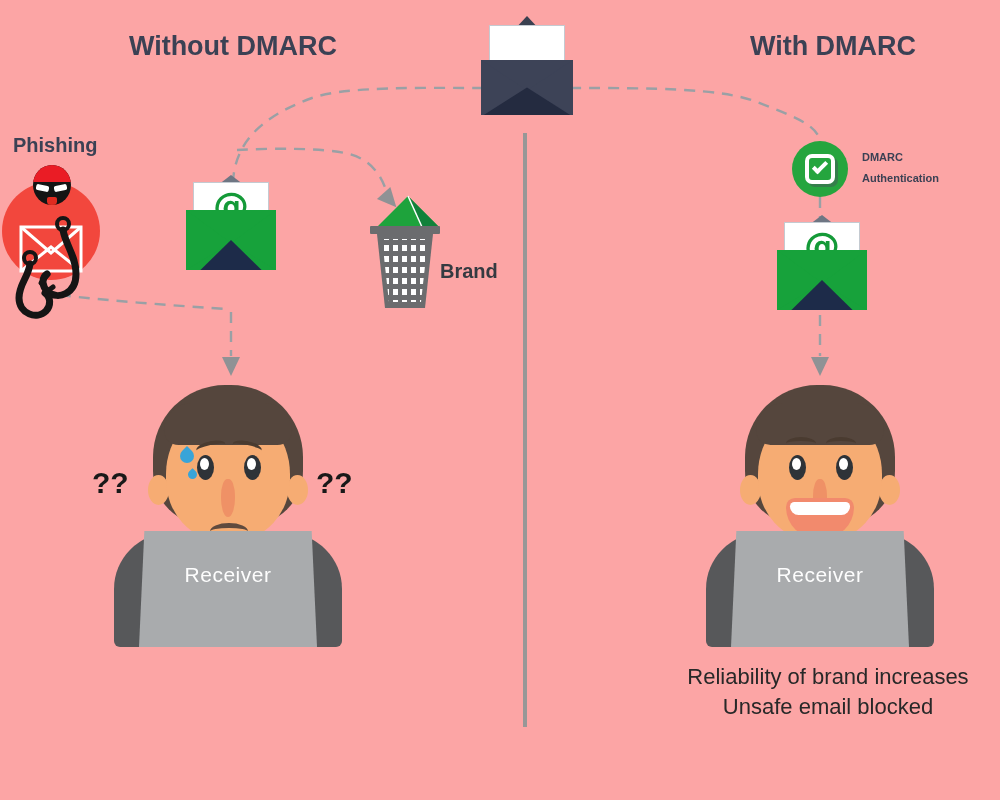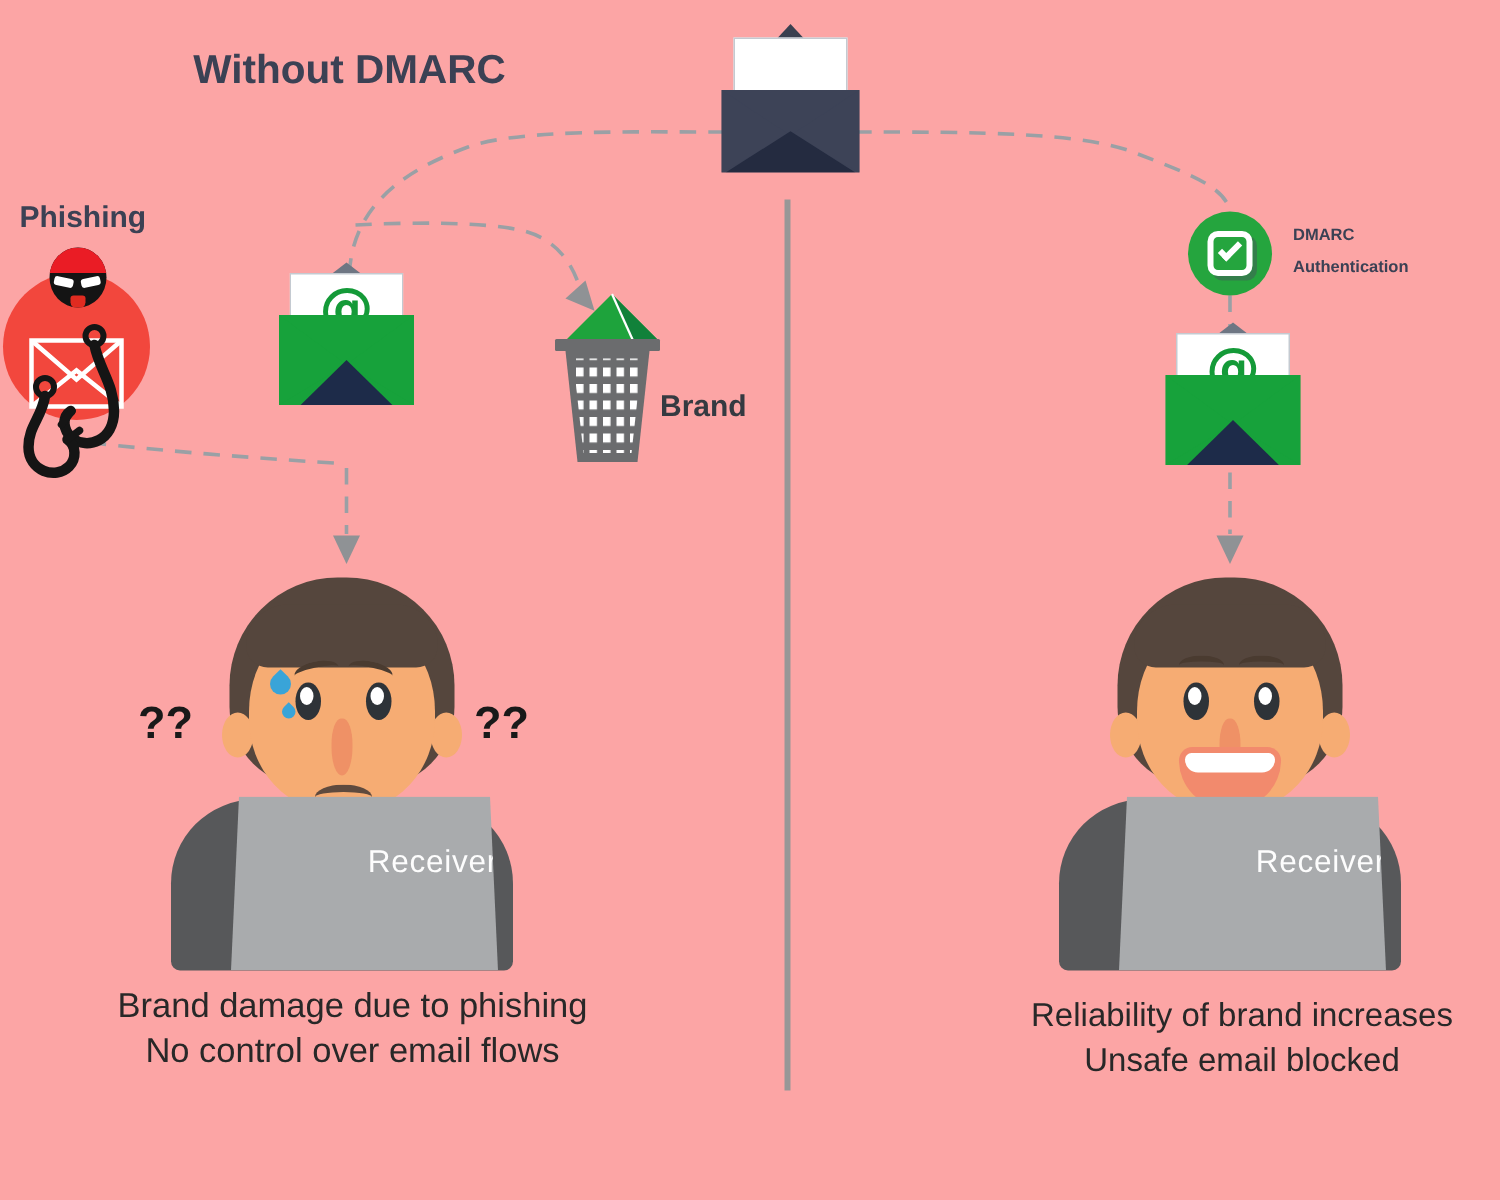--- a/index.html
+++ b/index.html
@@ -91,23 +91,23 @@
   .person.happy .brow.r { left:128px; top:52px; }
   .person.happy .mouth { position:absolute; left:88px; top:113px; width:68px; height:41px;
     background:#f28a6d; border-radius:10px 10px 36px 36px; overflow:hidden; }
   .person.happy .teeth { position:absolute; left:4px; top:4px; width:60px; height:13px;
     background:#fff; border-radius:6px 6px 12px 12px; }
   .person .drop { position:absolute; background:#39a4d8; border-radius:0 50% 50% 50%; transform:rotate(45deg); }
   .person .drop.big { left:74px; top:64px; width:14px; height:14px; }
   .person .drop.small { left:82px; top:85px; width:9px; height:9px; }
   .person .torso { position:absolute; left:8px; top:148px; width:228px; height:114px;
     background:#57585a; border-radius:56px 56px 6px 6px; }
-  .person .laptop { position:absolute; left:48px; top:146px; width:178px; height:116px;
+  .person .laptop { position:absolute; left:33px; top:146px; width:178px; height:116px;
     background:#a9abad; clip-path:polygon(3% 0,97% 0,100% 100%,0 100%);
-    text-align:right; padding-top:32px; }
+    text-align:center; padding-top:32px; }
   .person .laptop .receiver { color:#fdfdfd; font-size:21px; letter-spacing:.5px; }
 
   svg.flow, svg.icon { display:block; }
 </style>
 </head>
 <body>
 
 <div id="canvas">
 
   <svg class="flow abs" style="left:0;top:0;z-index:1;" width="1000" height="800" viewBox="0 0 1000 800">
@@ -123,20 +123,21 @@
     <g fill="#8f9295">
       <path d="M-9,-8 L9,-8 L0,11 Z" transform="translate(389,199) rotate(-42)"></path>
       <path d="M222,357 L240,357 L231,376 Z"></path>
       <path d="M811,357 L829,357 L820,376 Z"></path>
     </g>
   </svg>
 
   <div class="abs divider"></div>
 
   <div class="abs title" style="left:83px;top:31px;">Without DMARC</div>
+  <div class="abs title" style="left:683px;top:31px;">With DMARC</div>
 
   <div class="abs env dark" style="left:481px;top:16px;z-index:2;">
     <div class="abs tip"></div>
     <div class="abs paper"></div>
     <div class="abs body">
       <div class="back"></div>
         <div class="flap-l"></div>
         <div class="flap-r"></div>
         <div class="flap-b"></div>
     </div>
@@ -251,22 +252,18 @@
     <div class="nose"></div>
     <div class="mouth">
       <div class="teeth"></div>
     </div>
     <div class="torso"></div>
     <div class="laptop">
       <span class="receiver">Receiver</span>
     </div>
   </div>
 
-  <div class="abs caption" style="left:60px;top:655px;z-index:2;">
-    <div>Brand damage due to phishing</div>
-    <div>No control over email flows</div>
-  </div>
   <div class="abs caption" style="left:653px;top:662px;font-size:22px;z-index:2;">
     <div>Reliability of brand increases</div>
     <div>Unsafe email blocked</div>
   </div>
 
 </div>
 
 </body></html>

